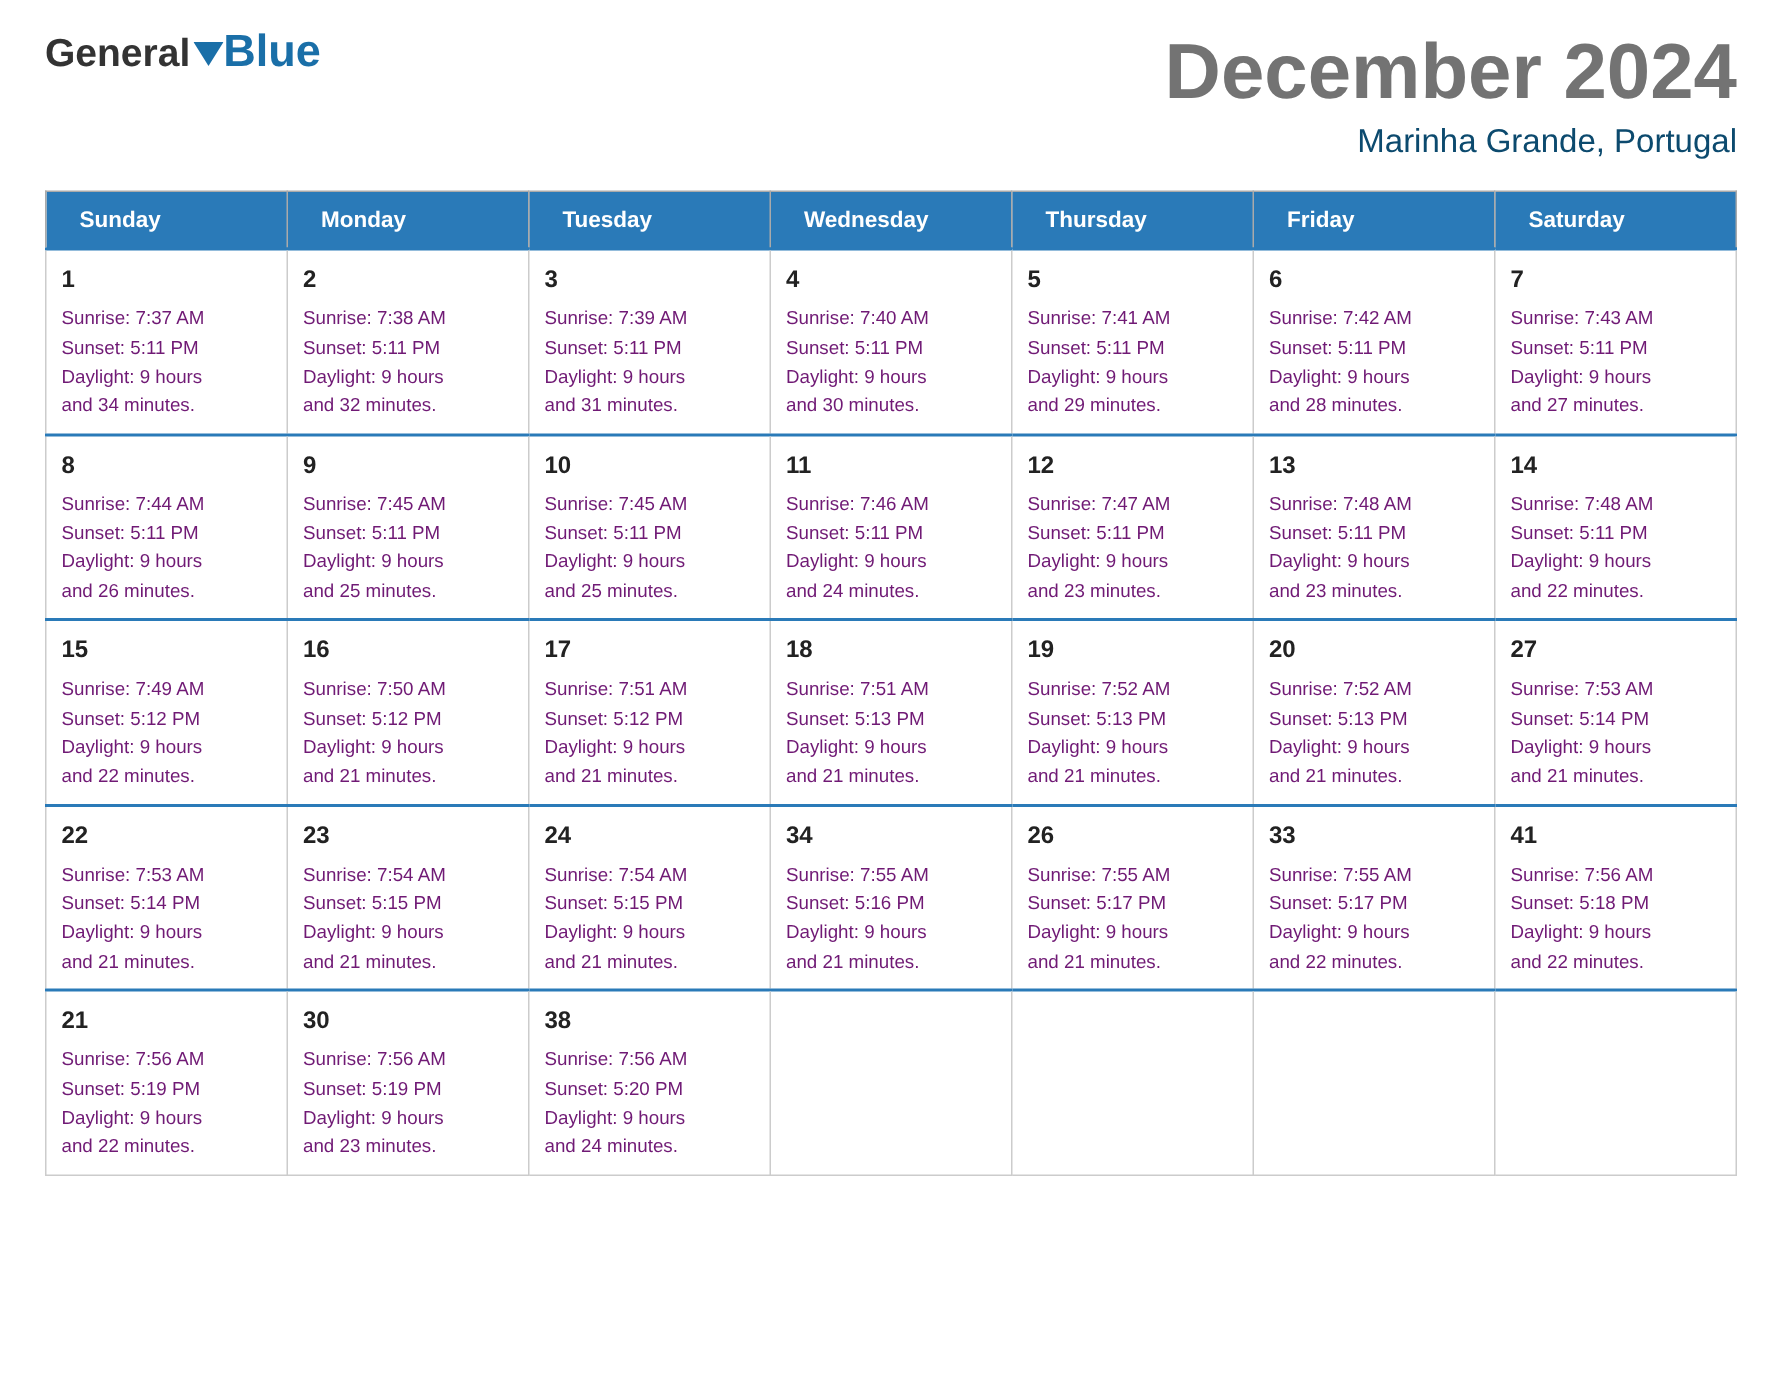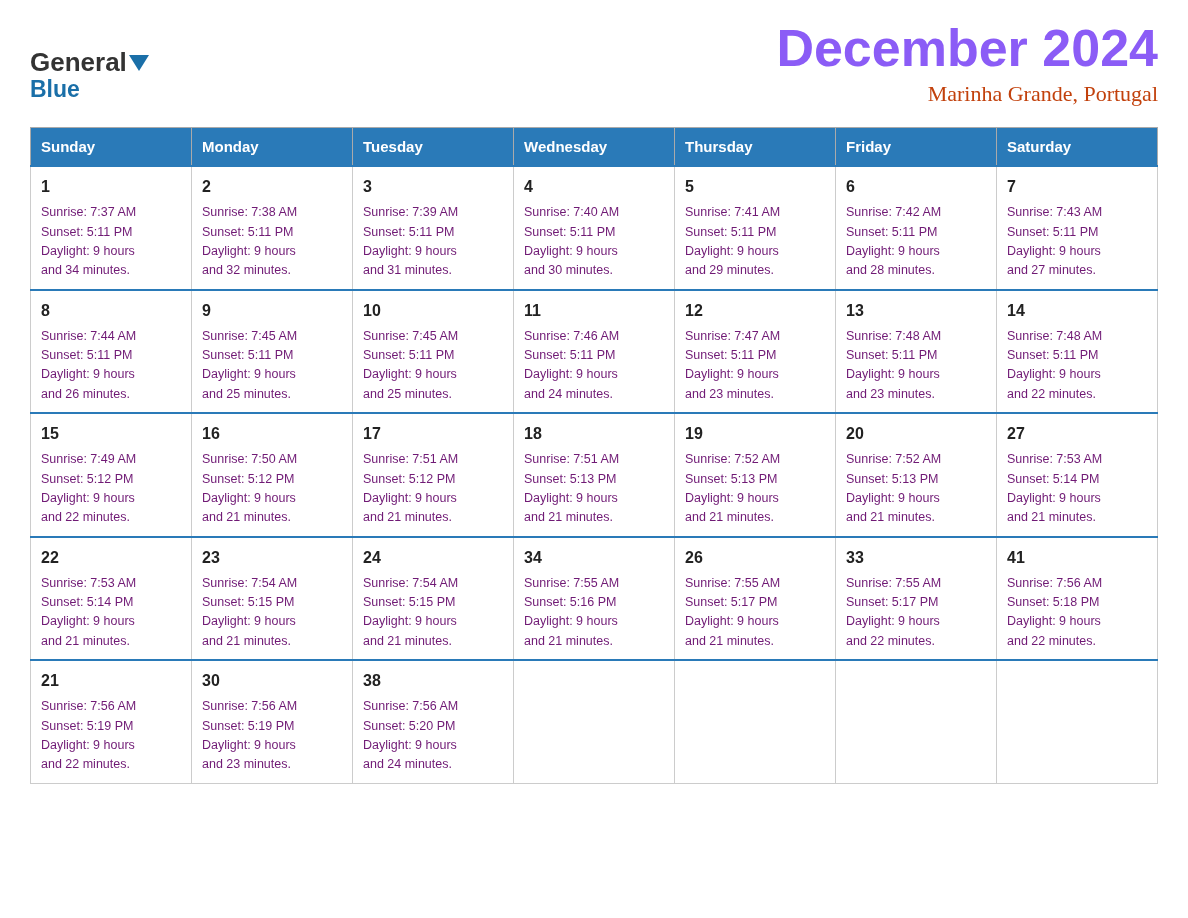--- a/index.html
+++ b/index.html
@@ -12,64 +12,62 @@
       padding: 20px 30px 30px 30px;
     }
     .header {
       display: flex;
       justify-content: space-between;
       align-items: flex-start;
       margin-bottom: 20px;
     }
     .logo {
       display: flex;
-      flex-direction: column;
+      flex-direction: row;
       align-items: flex-start;
-      margin-top: 27px;
     }
     .logo-text {
       font-size: 26px;
       font-weight: bold;
       color: #333;
       display: flex;
       align-items: center;
     }
     .logo-general { color: #333; }
     .logo-blue {
       color: #1a6fa8;
-      font-size: 23px;
+      font-size: 30px;
       font-weight: bold;
       margin-top: -2px;
     }
     .title-section {
       text-align: right;
     }
     .main-title {
       font-size: 52px;
       font-weight: bold;
-      color: #8b5cf6;
+      color: #737373;
       line-height: 1.1;
     }
     .subtitle {
       font-size: 22px;
-      color: #c2410c;
+      color: #0c4a6e;
       margin-top: 4px;
-      font-family: Liberation Serif, serif;
     }
     .calendar {
       width: 100%;
       border-collapse: collapse;
       border: 1px solid #aaa;
     }
     .calendar th {
       background-color: #2a7ab8;
       color: #fff;
       font-size: 15px;
       font-weight: bold;
-      padding: 10px 10px;
+      padding: 10px 22px;
       text-align: left;
       border: 1px solid #aaa;
     }
     .calendar td {
       vertical-align: top;
       border: 1px solid #ccc;
       padding: 8px 10px;
       font-size: 13px;
       line-height: 1.5;
       width: calc(100% / 7);

